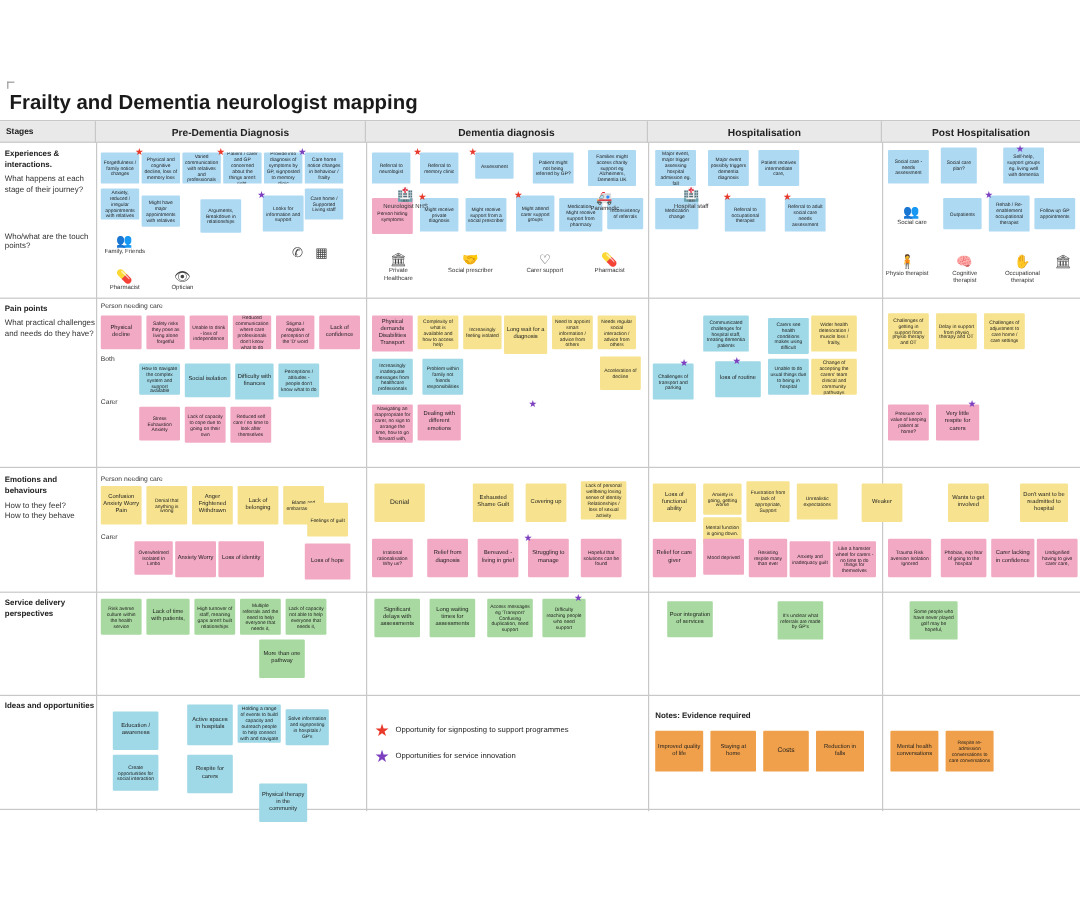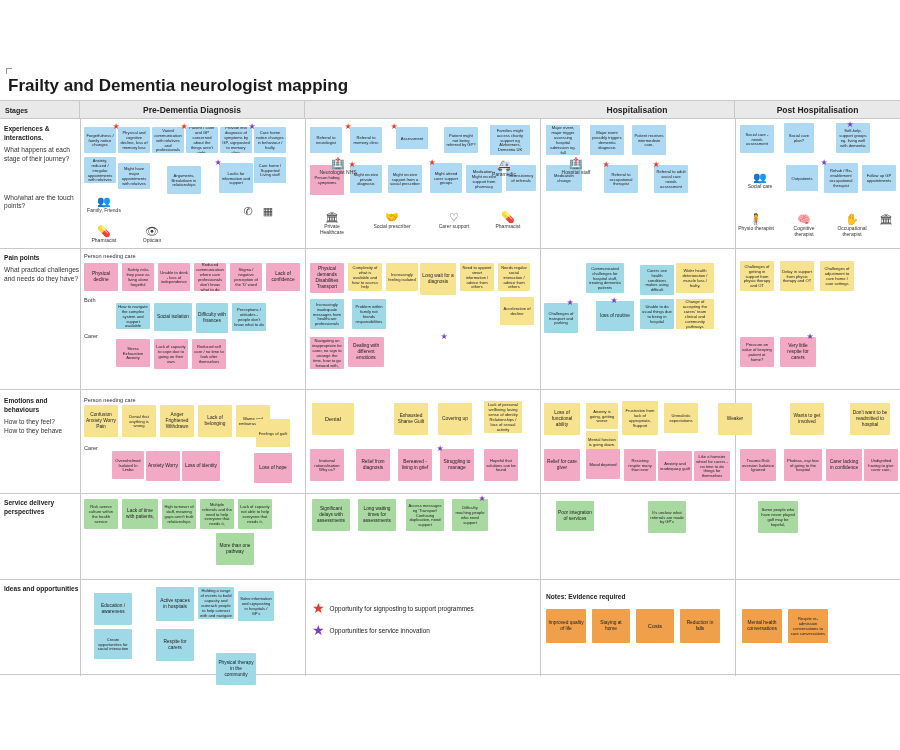--- a/index.html
+++ b/index.html
@@ -92,20 +92,21 @@
 <body>
 
 <div class="corner-mark"></div>
 <div id="page-title">Frailty and Dementia neurologist mapping</div>
 
 <div id="board">
 
   <div class="hdr-row">
     <div class="hdr-cell stages" style="left:0;width:80px;">Stages</div>
     <div class="hdr-cell" style="left:80px;width:225px;">Pre-Dementia Diagnosis</div>
+    <div class="hdr-cell" style="left:305px;width:235px;">Dementia diagnosis</div>
     <div class="hdr-cell" style="left:735px;width:165px;border-right:none;">Post Hospitalisation</div>
     <div class="hdr-cell" style="left:540px;width:195px;">Hospitalisation</div>
   </div>
 
   <div class="vline" style="left:80px;"></div>
   <div class="vline" style="left:305px;"></div>
   <div class="vline" style="left:540px;"></div>
   <div class="vline" style="left:735px;"></div>
 
   <div class="hline" style="top:147px;"></div>

